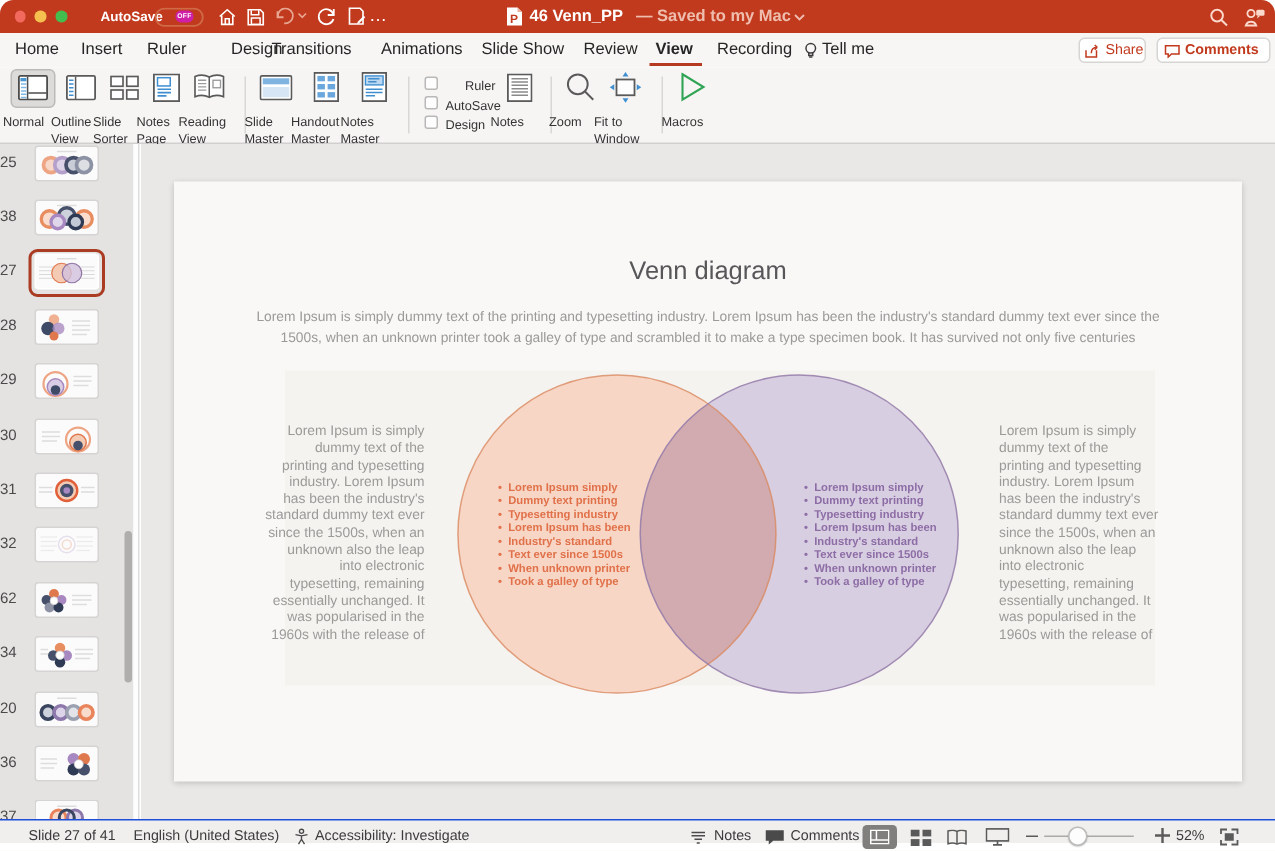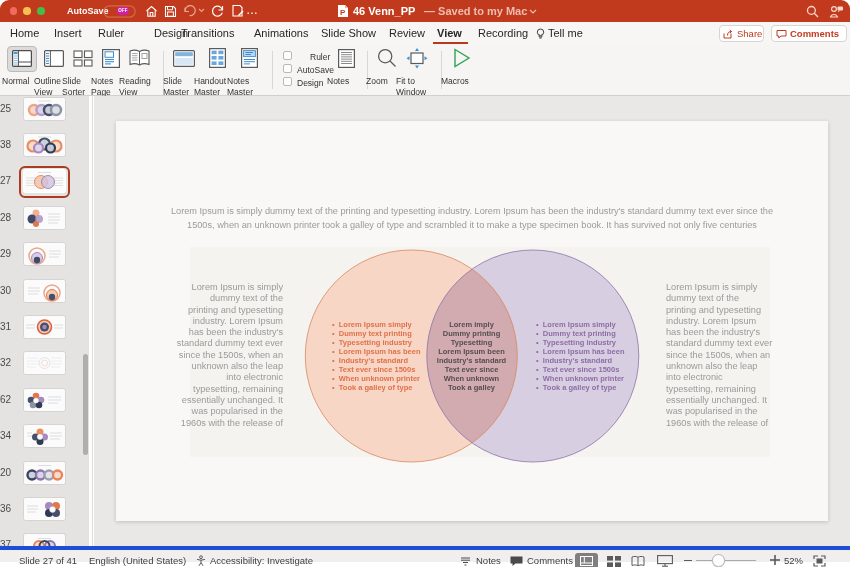--- a/index.html
+++ b/index.html
@@ -30,21 +30,21 @@
 #stitle{position:absolute;left:0;top:50px;width:712px;text-align:center;font-size:17px;color:#57575a;letter-spacing:0}
 #ssub{position:absolute;left:36px;top:84px;width:640px;text-align:center;font-size:9.2px;line-height:13.5px;color:#9b9a99}
 .grayblk{position:absolute;top:161px;font-size:9.2px;line-height:11.3px;color:#9b9a99}
 #lblk{right:545px;width:160px;text-align:right}
 #rblk{left:550px;width:160px;text-align:left}
 .vlist{position:absolute;font-size:7.5px;line-height:9.05px;font-weight:700;white-space:pre}
 #olist{left:216px;top:199px;color:#e0714a}
 #clist{left:295px;top:199px;width:121px;text-align:center;color:#544d50}
 #plist{left:420px;top:199px;color:#8d6da6}
 
-#statusbar{position:absolute;left:0;top:546px;width:850px;height:16px;background:#f0efee;border-top:4px solid #1d4ed8;font-size:9.5px;color:#3c3c3c}
+#statusbar{position:absolute;left:0;top:546px;width:850px;height:16px;background:#f0efee;border-top:1px solid #1d4ed8;font-size:9.5px;color:#3c3c3c}
 #statusbar .st{position:absolute;top:5px;white-space:nowrap}
 </style></head><body>
 
 <div id="titlebar">
   <div class="tl" style="left:9.6px;background:#f2695e"></div>
   <div class="tl" style="left:23.4px;background:#f5c04f"></div>
   <div class="tl" style="left:37.4px;background:#43bd4e"></div>
   <div class="tb-txt" style="left:67px;top:6px;font-size:9px">AutoSave</div>
   <svg class="abs" style="left:103px;top:4.5px" width="33" height="13" viewBox="0 0 33 13">
       <rect x=".8" y=".8" width="31.4" height="11.4" rx="5.7" fill="none" stroke="#cf6a47" stroke-width="1.2"></rect>
@@ -451,46 +451,39 @@
         </g>
       </svg></div>
   <div id="selframe" style="top:69.8px"></div>
 </div>
 <div id="sidestrip"></div>
 <div id="sscroll"></div>
 
 <div id="canvas">
   <div id="slide">
     <div id="venn-panel"></div>
+    <div id="stitle">Venn diagram</div>
     <div id="ssub">Lorem Ipsum is simply dummy text of the printing and typesetting industry. Lorem Ipsum has been the industry's standard dummy text ever since the<br>1500s, when an unknown printer took a galley of type and scrambled it to make a type specimen book. It has survived not only five centuries</div>
     <svg id="vennsvg" class="abs" style="left:0;top:0" width="712" height="400" viewBox="0 0 712 400">
       <circle cx="295.3" cy="235" r="106" fill="#f8d6c5"></circle>
       <circle cx="416.8" cy="235" r="106" fill="#d8cee1"></circle>
       <path d="M 356.05 148.1 A 106 106 0 0 1 356.05 321.9 A 106 106 0 0 1 356.05 148.1 Z" fill="#d1abaf"></path>
       <circle cx="295.3" cy="235" r="106" fill="none" stroke="#d98a62" stroke-width="1" stroke-opacity=".8"></circle>
       <circle cx="416.8" cy="235" r="106" fill="none" stroke="#947ba9" stroke-width="1" stroke-opacity=".85"></circle>
     </svg>
     <div class="grayblk" id="lblk">Lorem Ipsum is simply<br>dummy text of the<br>printing and typesetting<br>industry. Lorem Ipsum<br>has been the industry's<br>standard dummy text ever<br>since the 1500s, when an<br>unknown also the leap<br>into electronic<br>typesetting, remaining<br>essentially unchanged. It<br>was popularised in the<br>1960s with the release of</div>
     <div class="grayblk" id="rblk">Lorem Ipsum is simply<br>dummy text of the<br>printing and typesetting<br>industry. Lorem Ipsum<br>has been the industry's<br>standard dummy text ever<br>since the 1500s, when an<br>unknown also the leap<br>into electronic<br>typesetting, remaining<br>essentially unchanged. It<br>was popularised in the<br>1960s with the release of</div>
     <div class="vlist" id="olist">•  Lorem Ipsum simply
 •  Dummy text printing
 •  Typesetting industry
 •  Lorem Ipsum has been
 •  Industry's standard
 •  Text ever since 1500s
 •  When unknown printer
 •  Took a galley of type</div>
-    <div class="vlist" id="clist">Lorem imply
-Dummy printing
-Typesetting
-Lorem Ipsum been
-Industry's standard
-Text ever since
-When unknown
-Took a galley</div>
     <div class="vlist" id="plist">•  Lorem Ipsum simply
 •  Dummy text printing
 •  Typesetting industry
 •  Lorem Ipsum has been
 •  Industry's standard
 •  Text ever since 1500s
 •  When unknown printer
 •  Took a galley of type</div>
   </div>
 </div>

